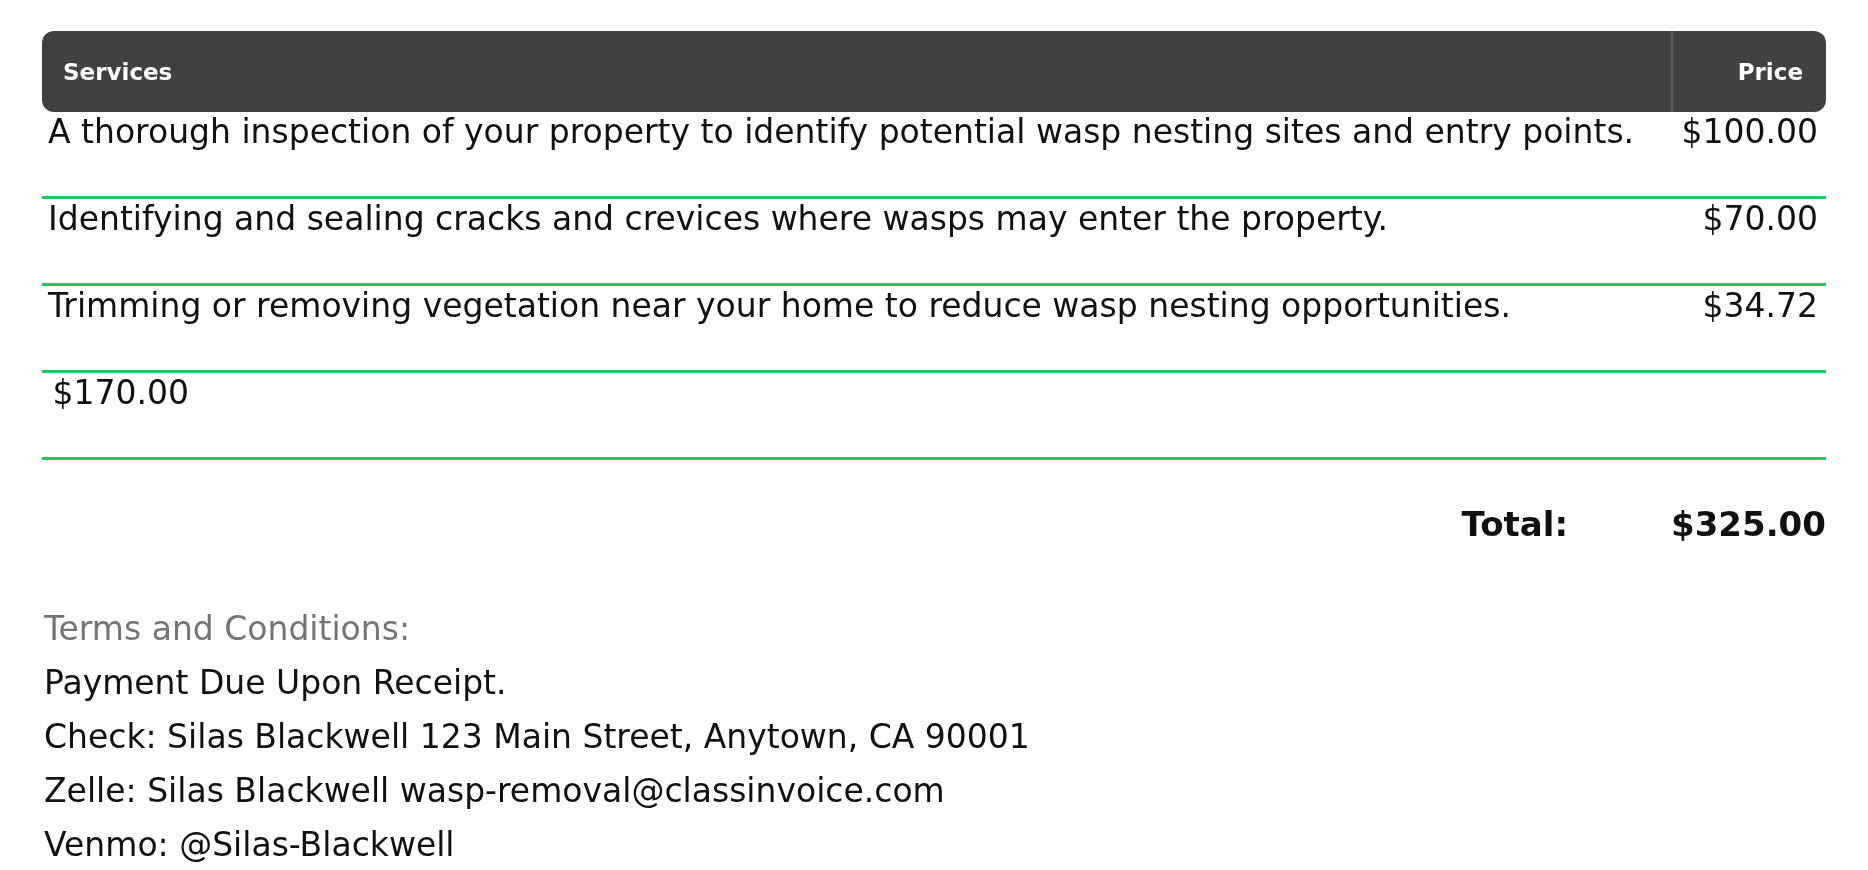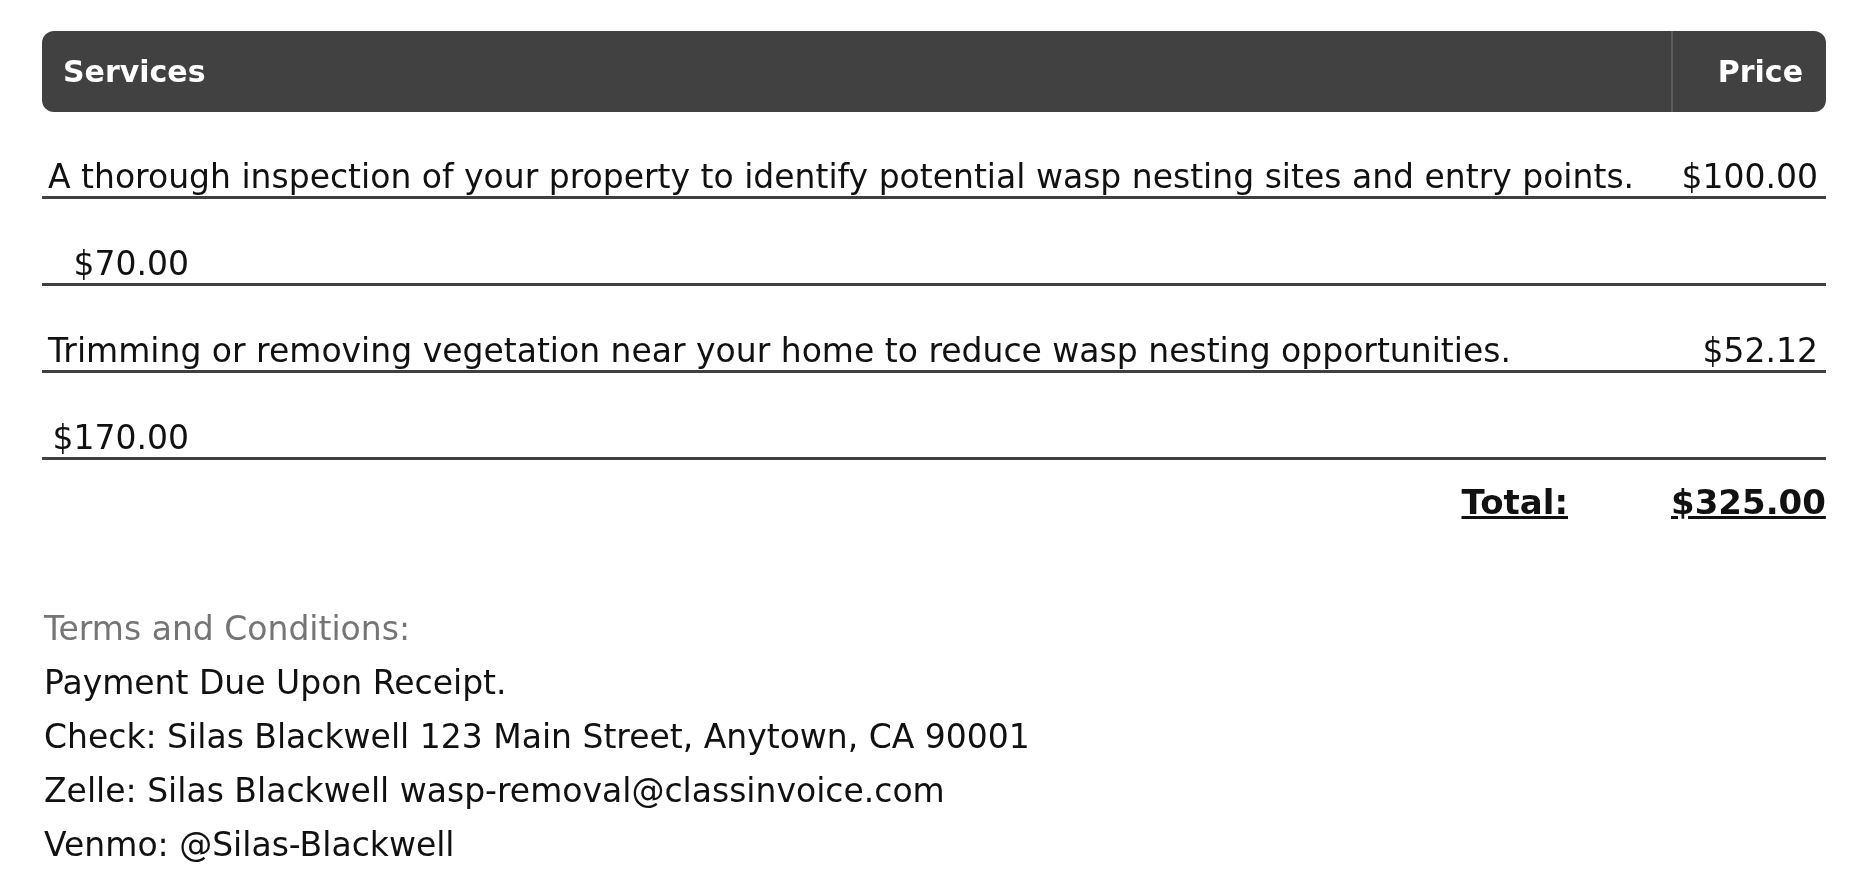--- a/index.html
+++ b/index.html
@@ -23,67 +23,66 @@
   }
   
   .thead {
     display: flex;
     align-items: stretch;
     height: 81px;
     background: #414141;
     border-radius: 12px;
     color: #ffffff;
     font-weight: bold;
-    font-size: 30px;
+    font-size: 23px;
   }
   .th-services {
     flex: 1;
     display: flex;
     align-items: center;
     padding-left: 21px;
   }
   .th-price {
     width: 155px;
     box-sizing: border-box;
     border-left: 2px solid #5d5d5d;
     display: flex;
     align-items: center;
     justify-content: flex-end;
     padding-right: 23px;
     padding-left: 39px;
   }
   
   .row {
     display: flex;
-    align-items: flex-end;
+    align-items: flex-start;
     height: 84px;
-    border-bottom: 3px solid #404040;
+    border-bottom: 3px solid #22c55e;
     font-size: 33px;
   }
   .row .desc {
     flex: 1;
     padding-left: 6px;
     white-space: nowrap;
     overflow: hidden;
   }
   .row .price {
     width: 155px;
     box-sizing: border-box;
     text-align: right;
     padding-right: 8px;
     white-space: nowrap;
   }
   
   .total-row {
     display: flex;
-    align-items: center;
+    align-items: flex-end;
     height: 84px;
     font-weight: bold;
     font-size: 34px;
-    text-decoration: underline;
   }
   .total-row .total-label {
     flex: 1;
     text-align: right;
     padding-right: 103px;
   }
   .total-row .total-value {
     width: 155px;
     box-sizing: border-box;
     text-align: right;
@@ -114,25 +113,26 @@
     <div class="th-services">Services</div>
     <div class="th-price">Price</div>
   </div>
 
   <div id="rows-container">
       <div class="row">
         <div class="desc">A thorough inspection of your property to identify potential wasp nesting sites and entry points.</div>
         <div class="price">$100.00</div>
       </div>
       <div class="row">
+        <div class="desc">Identifying and sealing cracks and crevices where wasps may enter the property.</div>
         <div class="price">$70.00</div>
       </div>
       <div class="row">
         <div class="desc">Trimming or removing vegetation near your home to reduce wasp nesting opportunities.</div>
-        <div class="price">$52.12</div>
+        <div class="price">$34.72</div>
       </div>
       <div class="row">
         <div class="price">$170.00</div>
       </div>
     </div>
 
   <div class="total-row">
     <div class="total-label">Total:</div>
     <div class="total-value">$325.00</div>
   </div>

